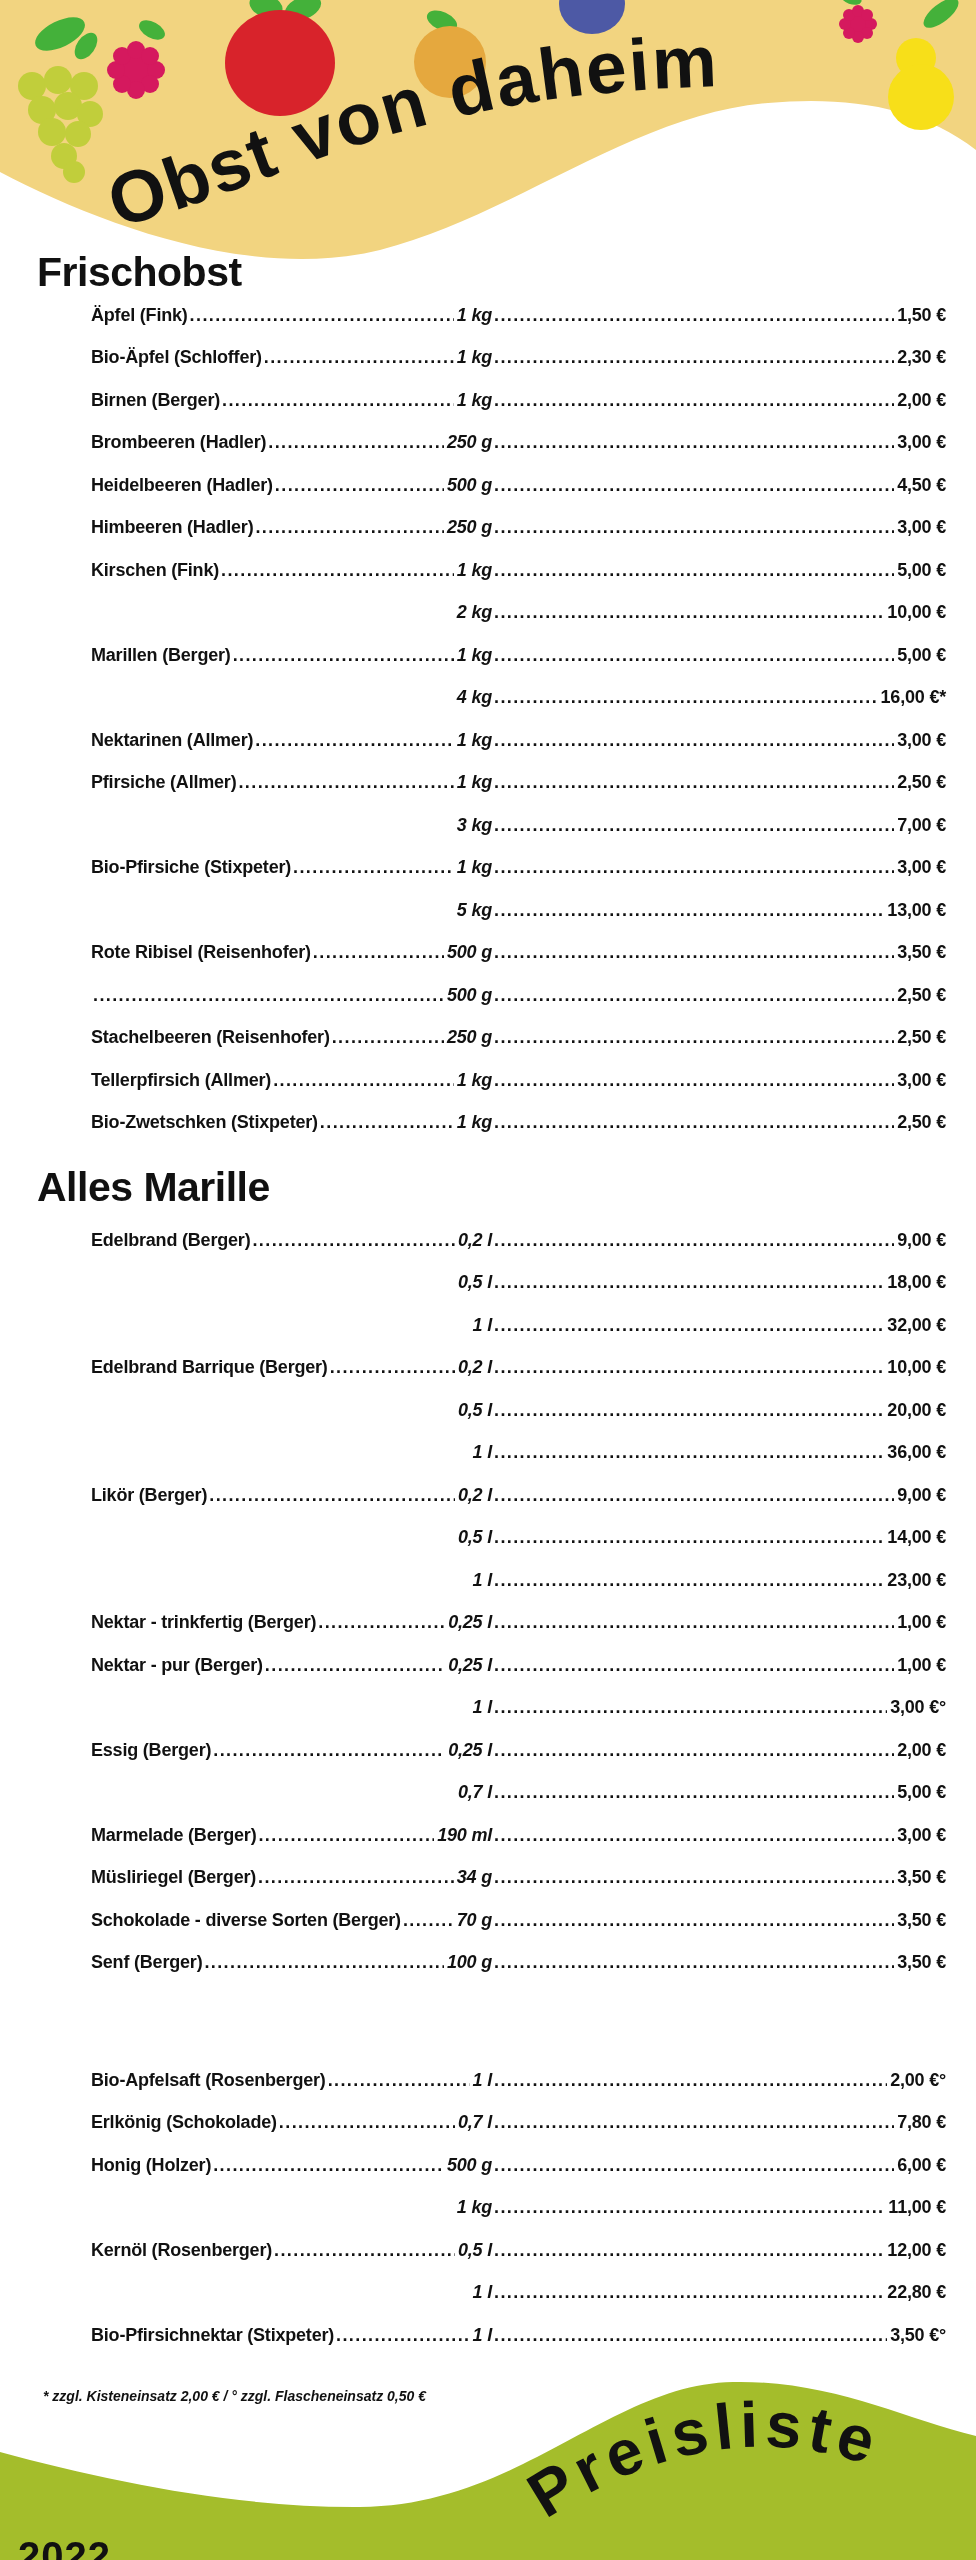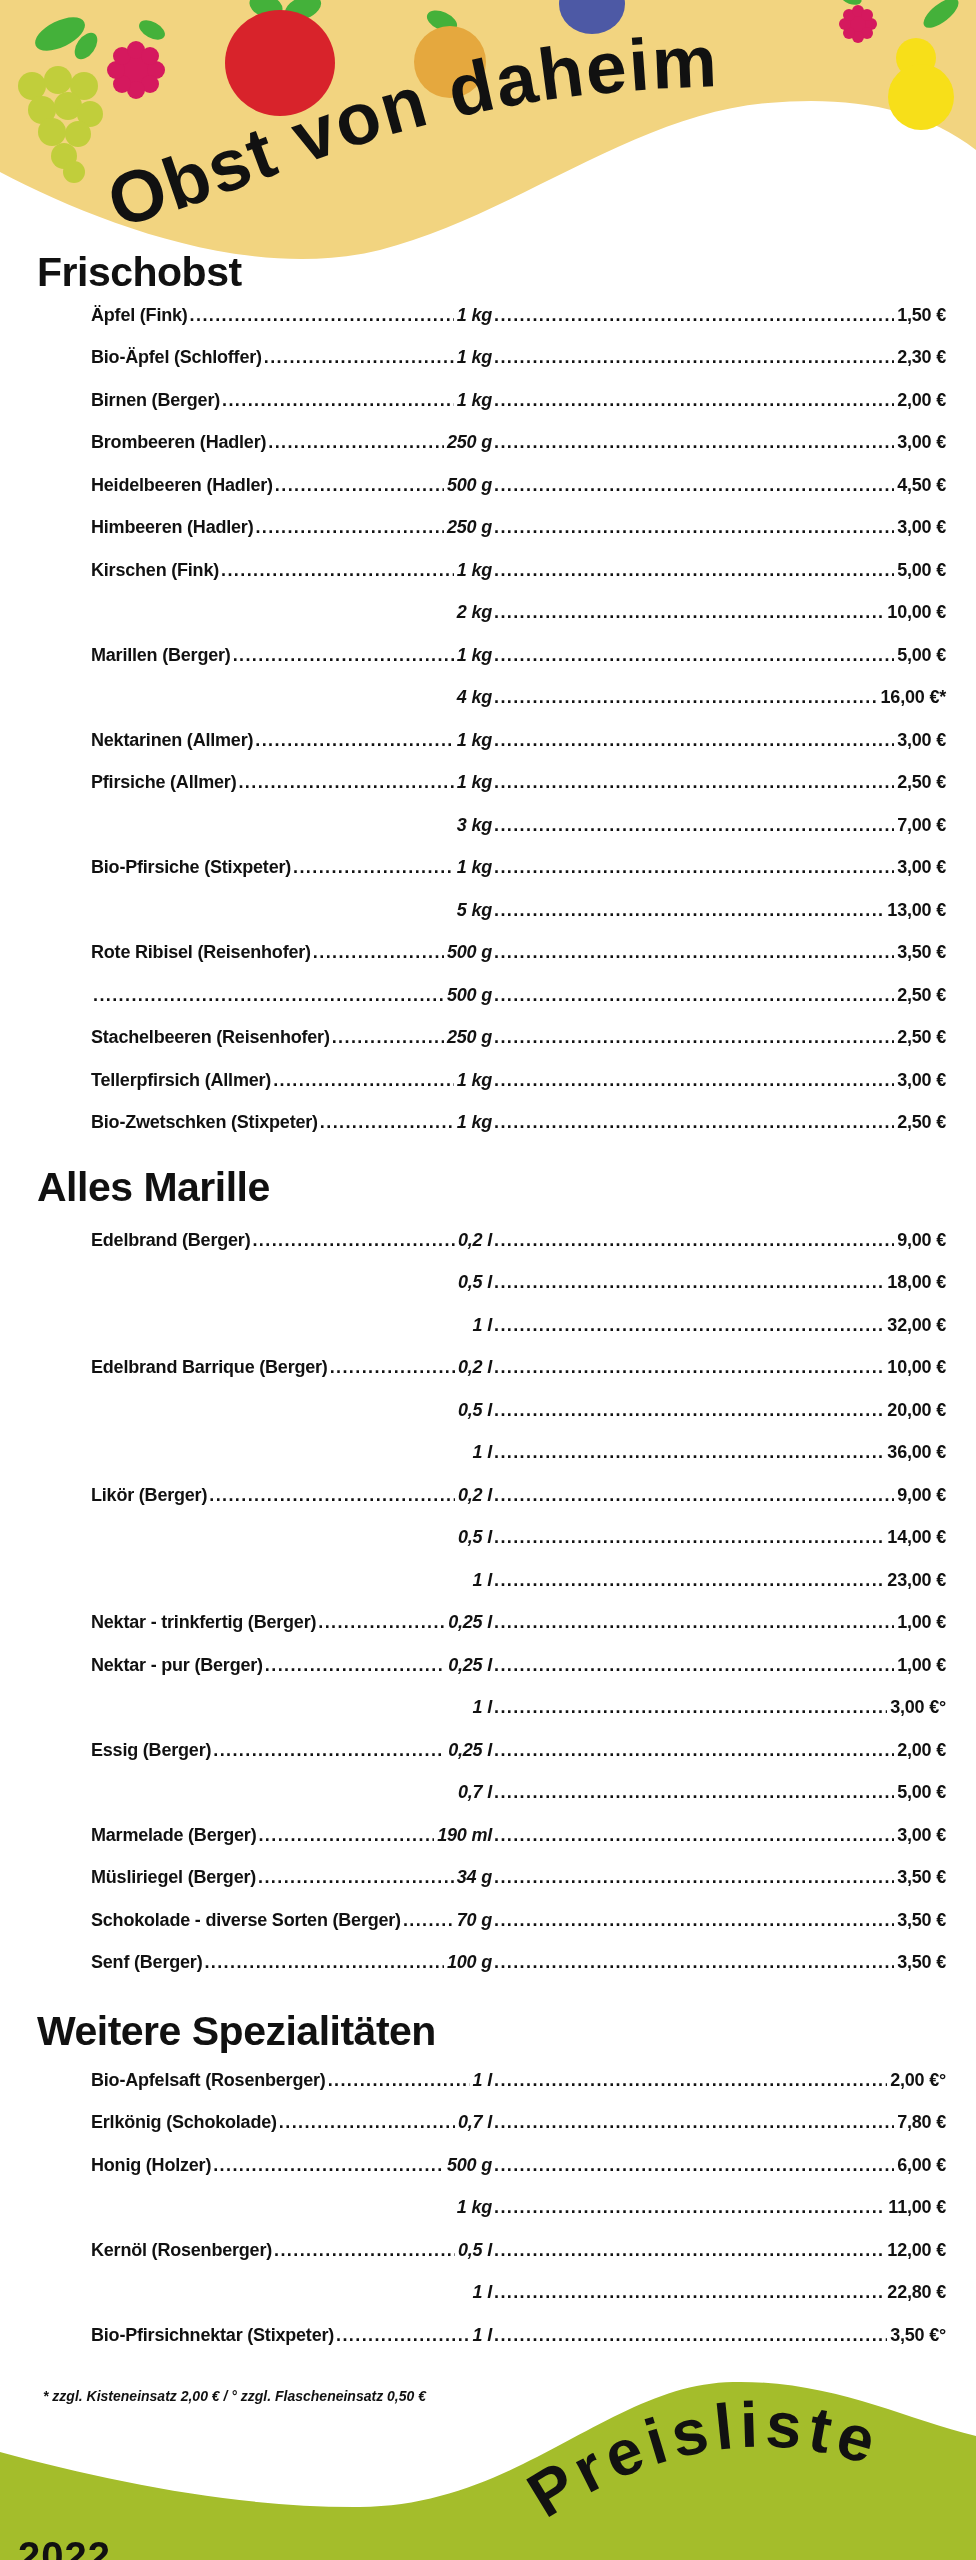--- a/index.html
+++ b/index.html
@@ -100,21 +100,20 @@
     </g>
 
     <path id="obstArc" fill="none" d="M 100,232 C 320,178 430,64 880,90"></path>
     <text font-size="73" font-weight="bold" letter-spacing="2" fill="#111">
       <textPath href="#obstArc" xlink:href="#obstArc" startOffset="18">Obst von daheim</textPath>
     </text>
   </svg>
 
   <div class="heading" id="heading-1">Frischobst</div>
   <div class="heading" id="heading-2">Alles Marille</div>
-  <div class="heading" id="heading-3">Weitere Spezialitäten</div>
 
   <div class="rows" id="rows-1">
       <div class="row">
     <div class="left">
       <span class="name">Äpfel (Fink)</span>
       <span class="dots dots1"></span>
       <span class="qty">1 kg</span>
     </div>
     <span class="dots dots2"></span>
     <span class="price">1,50 €</span>

